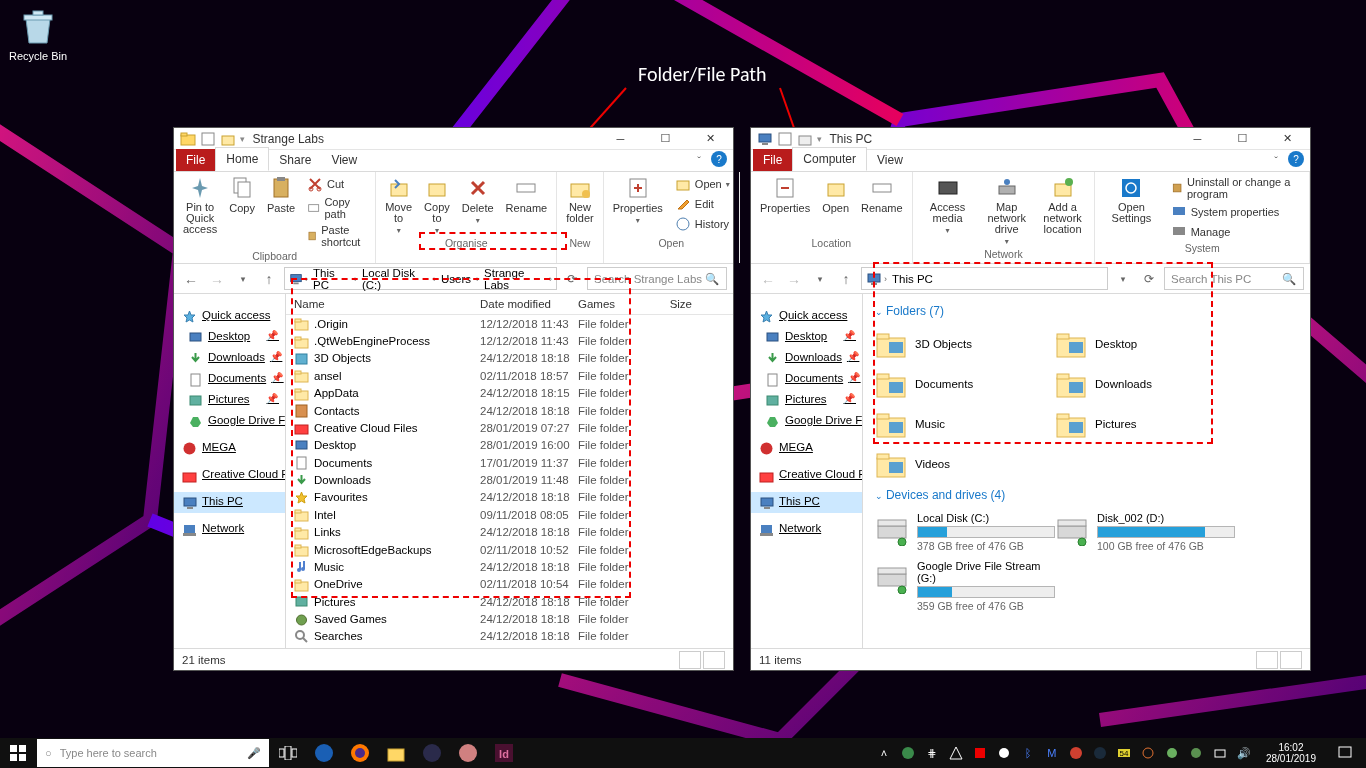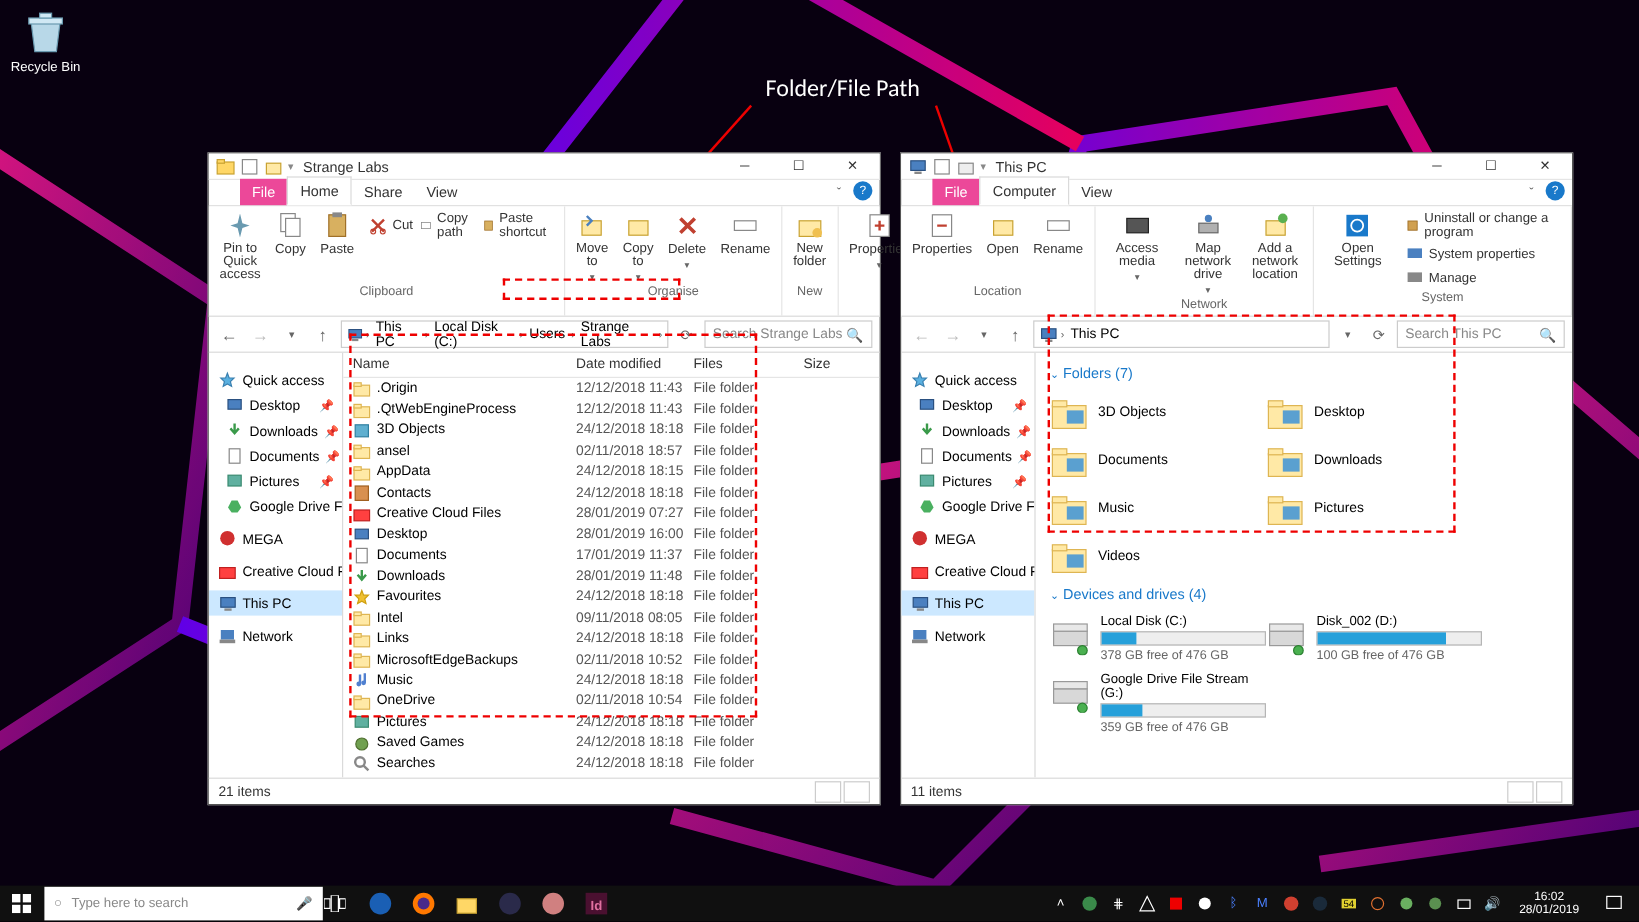--- a/index.html
+++ b/index.html
@@ -13,21 +13,21 @@
 
 .explorer { position: absolute; background: #fff; border: 1px solid #555; display: flex; flex-direction: column; font-size: 11px; color: #000; }
 .titlebar { height: 22px; background: #fff; display: flex; align-items: center; border-bottom: 1px solid #e5e5e5; }
 .titlebar .qat { display: flex; gap: 4px; padding-left: 6px; align-items: center; }
 .titlebar .qat .ic { width: 16px; height: 16px; }
 .titlebar .title { margin-left: 8px; font-size: 12px; color: #333; }
 .titlebar .winctrl { margin-left: auto; display: flex; }
 .titlebar .winctrl div { width: 45px; height: 22px; display: flex; align-items: center; justify-content: center; color: #333; font-size: 11px; }
 .ribbon-tabs { height: 22px; display: flex; align-items: flex-end; border-bottom: 1px solid #dadada; padding-left: 2px; gap: 0; }
 .ribbon-tabs .tab { padding: 4px 10px; font-size: 12px; color: #333; }
-.ribbon-tabs .tab.file { background: #ec4899; color: #fff; margin-left: 24px; }
+.ribbon-tabs .tab.file { background: #b91c1c; color: #fff; }
 .ribbon-tabs .tab.active { border: 1px solid #dadada; border-bottom: 1px solid #fff; background: #fff; }
 .ribbon-tabs .spacer { flex: 1; }
 .ribbon-tabs .ribmin { padding: 4px 6px; color: #555; }
 .ribbon-tabs .help { width: 16px; height: 16px; border-radius: 50%; background: #1979ca; color: #fff; display: flex; align-items: center; justify-content: center; font-size: 10px; margin: 0 6px 4px 4px; }
 .ribbon { height: 92px; background: #fff; border-bottom: 1px solid #dadada; display: flex; }
 .rgroup { border-right: 1px solid #e5e5e5; padding: 2px 6px 0; display: flex; flex-direction: column; justify-content: space-between; }
 .rgroup .label { font-size: 10.5px; color: #666; text-align: center; padding-bottom: 14px; }
 .rgroup .row { display: flex; gap: 6px; align-items: flex-start; }
 .rbtn { display: flex; flex-direction: column; align-items: center; gap: 2px; font-size: 11px; color: #333; padding: 2px 3px; }
 .rbtn.small { flex-direction: row; gap: 4px; font-size: 11px; }
@@ -37,21 +37,21 @@
 .ic svg { width: 100%; height: 100%; display: block; }
 .addrbar { height: 30px; display: flex; align-items: center; padding: 3px 6px; gap: 4px; border-bottom: 1px solid #dadada; }
 .navbtn { width: 22px; height: 22px; display: flex; align-items: center; justify-content: center; color: #666; font-size: 14px; }
 .breadcrumb { flex: 1; height: 23px; border: 1px solid #ccc; display: flex; align-items: center; padding: 0 4px; font-size: 11.5px; gap: 2px; }
 .breadcrumb .sep { color: #666; font-size: 9px; }
 .breadcrumb .crumb { padding: 0 3px; }
 .searchbox { width: 140px; height: 23px; border: 1px solid #ccc; display: flex; align-items: center; padding: 0 6px; color: #888; font-size: 11.5px; }
 .searchbox .sic { margin-left: auto; }
 .body { flex: 1; display: flex; overflow: hidden; }
 .navpane { width: 112px; border-right: 1px solid #dadada; padding: 6px 0; overflow: hidden; }
-.navitem { display: flex; align-items: flex-end; gap: 5px; padding: 3px 6px 3px 14px; font-size: 11.5px; white-space: nowrap; }
+.navitem { display: flex; align-items: flex-start; gap: 5px; padding: 3px 6px 3px 14px; font-size: 11.5px; white-space: nowrap; text-decoration: underline; }
 .navitem.top { padding-left: 8px; margin-top: 6px; }
 .navitem.sel { background: #cce8ff; }
 .navitem .nic { width: 15px; height: 15px; flex-shrink: 0; }
 .content { flex: 1; overflow: hidden; }
 .colhead { display: flex; border-bottom: 1px solid #e5e5e5; padding: 4px 0; font-size: 11.5px; color: #333; }
 .colhead > div { padding: 0 8px; }
 .filelist .frow { display: flex; font-size: 11.5px; padding: 1.2px 0; align-items: center; }
 .frow > div { padding: 0 8px; overflow: hidden; white-space: nowrap; }
 .frow .fname { display: flex; align-items: center; gap: 5px; }
 .fic { width: 15px; height: 15px; flex-shrink: 0; display: inline-block; }
@@ -68,21 +68,21 @@
 .drive-item { width: 180px; display: flex; gap: 8px; padding: 4px 0; }
 .drive-item .dic { width: 34px; height: 34px; }
 .drive-item .dinfo { flex: 1; font-size: 11px; }
 .drive-item .bar { height: 12px; border: 1px solid #b5b5b5; margin: 2px 0; background: #eee; position: relative; }
 .drive-item .bar .fill { position: absolute; left: 0; top: 0; bottom: 0; background: #26a0da; }
 .drive-item .free { color: #666; font-size: 10.5px; }
 
 .taskbar { position: absolute; bottom: 0; left: 0; right: 0; height: 30px; background: #101010; display: flex; align-items: center; color: #fff; font-size: 11px; }
 .taskbar .start { width: 36px; height: 30px; display: flex; align-items: center; justify-content: center; }
 .taskbar .search { background: #fff; color: #888; height: 28px; width: 232px; display: flex; align-items: center; padding: 0 8px; gap: 8px; margin: 1px; }
-.taskbar .tbtn { width: 36px; height: 30px; display: flex; align-items: center; justify-content: flex-start; }
+.taskbar .tbtn { width: 36px; height: 30px; display: flex; align-items: center; justify-content: center; }
 .taskbar .tray { margin-left: auto; display: flex; align-items: center; gap: 8px; padding-right: 6px; }
 .taskbar .tray .ticon { width: 16px; height: 16px; display: flex; align-items: center; justify-content: center; }
 .taskbar .clock { text-align: center; line-height: 1.1; font-size: 10px; padding: 0 6px; }
 .taskbar .notif { width: 30px; height: 30px; display: flex; align-items: center; justify-content: center; }
 
 .red-dash { position: absolute; border: 2px dashed #e00; pointer-events: none; }
 .pin { color: #888; font-size: 10px; margin-left: auto; }
 </style>
 </head>
 <body>
@@ -190,21 +190,21 @@
           </div>
         <div class="rbtn">
             <span class="ic">
               <svg viewBox="0 0 24 24">
                 <rect x="5" y="3" width="14" height="18" fill="#d8b060" stroke="#a07028"></rect>
                 <rect x="8" y="1" width="8" height="4" fill="#888"></rect>
               </svg>
             </span>
             <span>Paste</span>
           </div>
-        <div style="display:flex;flex-direction:row;gap:0">
+        <div style="display:flex;flex-direction:column;gap:0">
           <div class="rbtn small">
               <span class="ic">
                 <svg viewBox="0 0 16 16">
                   <path d="M3 3 L13 13 M13 3 L3 13" stroke="#c04030" stroke-width="2"></path>
                   <circle cx="4" cy="13" r="2" fill="none" stroke="#c04030"></circle>
                   <circle cx="12" cy="13" r="2" fill="none" stroke="#c04030"></circle>
                 </svg>
               </span>
               <span>Cut</span>
             </div>
@@ -452,21 +452,21 @@
               <rect x="2" y="3" width="11" height="8" fill="#4a80c0"></rect>
               <rect x="1" y="11" width="13" height="3" fill="#888"></rect>
             </svg></span>
           <span>Network</span>
         </div>
       </div>
     <div class="content">
       <div class="colhead">
         <div style="width:186px">Name</div>
         <div style="width:98px">Date modified</div>
-        <div style="width:70px">Files</div>
+        <div style="width:70px">Games</div>
         <div style="width:60px;text-align:right">Size</div>
       </div>
       <div class="filelist" id="flist1">
           <div class="frow">
             <div class="fname" style="width:186px">
               <span class="fic"><svg viewBox="0 0 15 15">
                   <rect x="1" y="5" width="13" height="9" fill="#ffe9a6" stroke="#deb552"></rect>
                   <rect x="1" y="3" width="6" height="3" fill="#ffe9a6" stroke="#deb552"></rect>
                 </svg></span>
               <span>.Origin</span>

